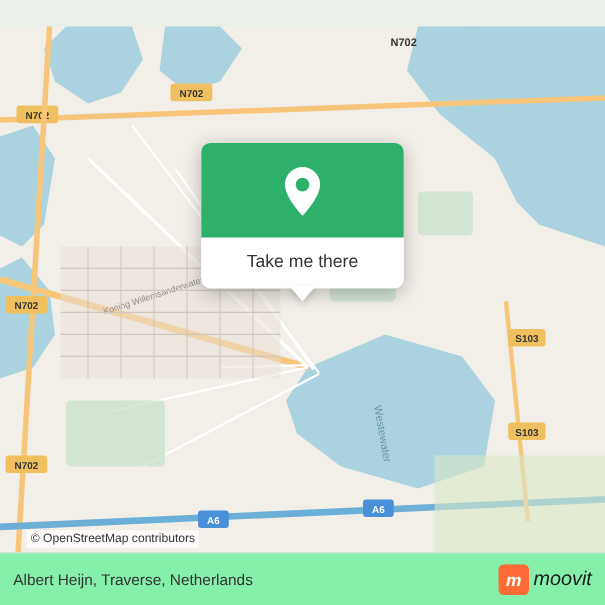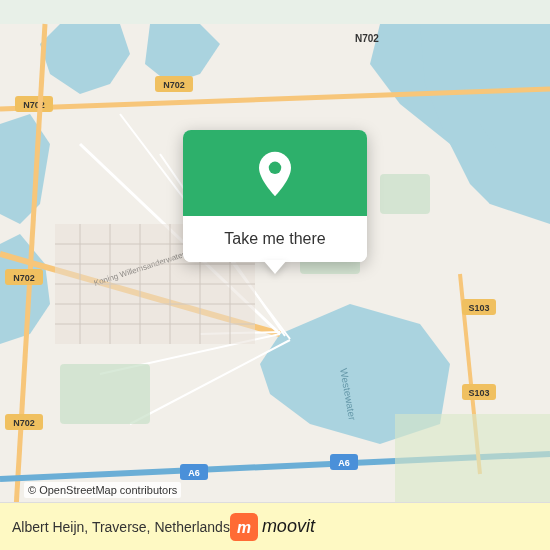--- a/index.html
+++ b/index.html
@@ -29,26 +29,26 @@
       height: 100%;
     }
 
     
     #bottom-bar {
       position: absolute;
       bottom: 0;
       left: 0;
       right: 0;
       height: 48px;
-      background: #fef9c3;
+      background: #86efac;
       border-top: 1px solid #ddd;
       display: flex;
       align-items: center;
       padding: 0 12px;
-      justify-content: flex-start;
+      justify-content: space-between;
     }
 
     #location-label {
       font-size: 14px;
       color: #333;
       font-weight: 400;
     }
 
     #moovit-logo {
       display: flex;

